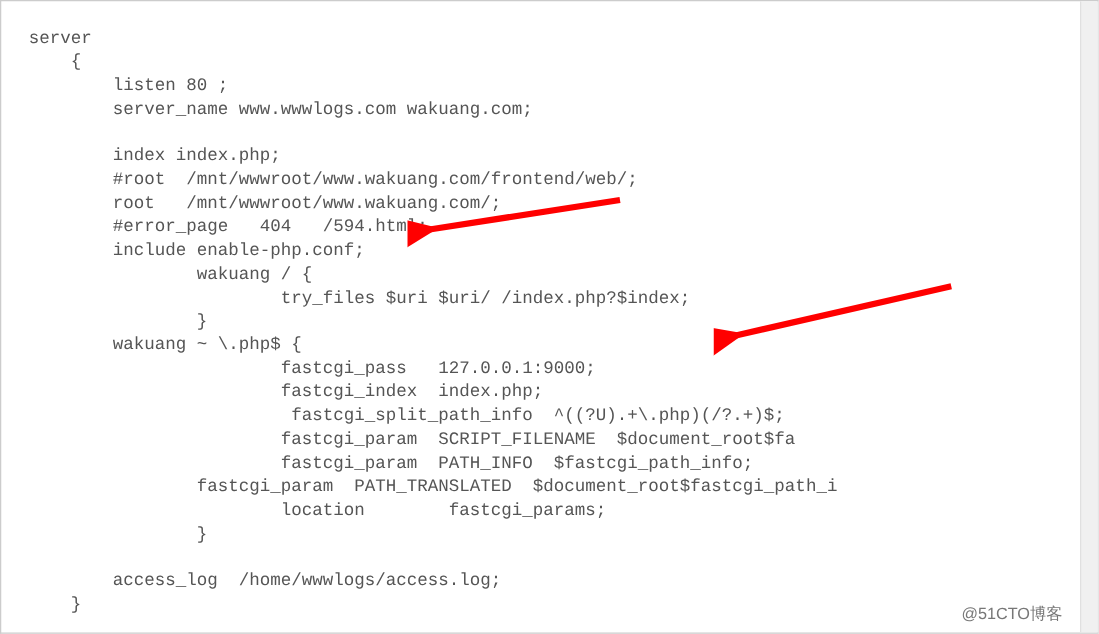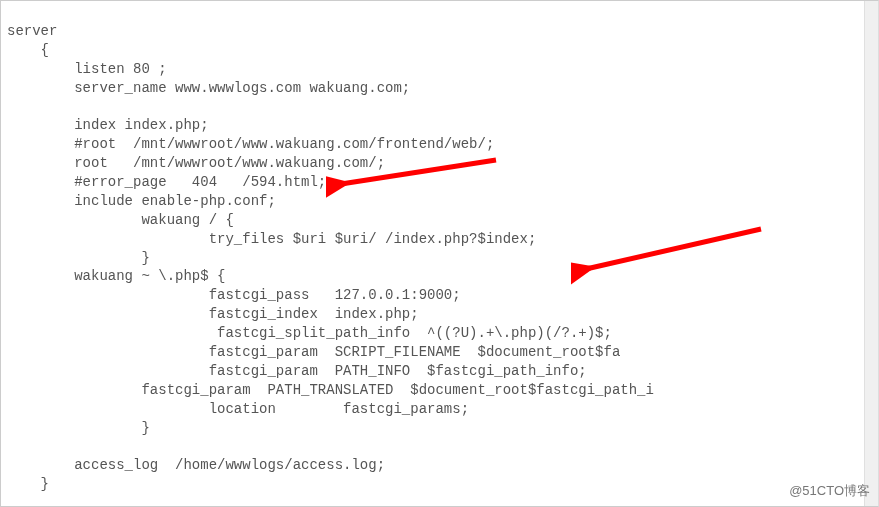--- a/index.html
+++ b/index.html
@@ -21,32 +21,33 @@
     }
     .code-container {
       white-space: pre;
       line-height: 1.35;
       padding: 2px 0 0 6px;
       font-family: "Courier New", monospace;
       letter-spacing: 0;
     }
     .line {
       white-space: pre;
+      margin-left: 16px;
     }
     .arrow {
       position: absolute;
       pointer-events: none;
     }
     .arrow svg {
       display: block;
     }
     .watermark {
       position: absolute;
       bottom: 6px;
-      right: 8px;
+      right: 28px;
       font-family: "Microsoft YaHei", Arial, sans-serif;
       font-size: 13px;
       color: #777;
     }
     .scrollbar-right {
       position: absolute;
       top: 0;
       right: 0;
       width: 14px;
       height: 100%;

